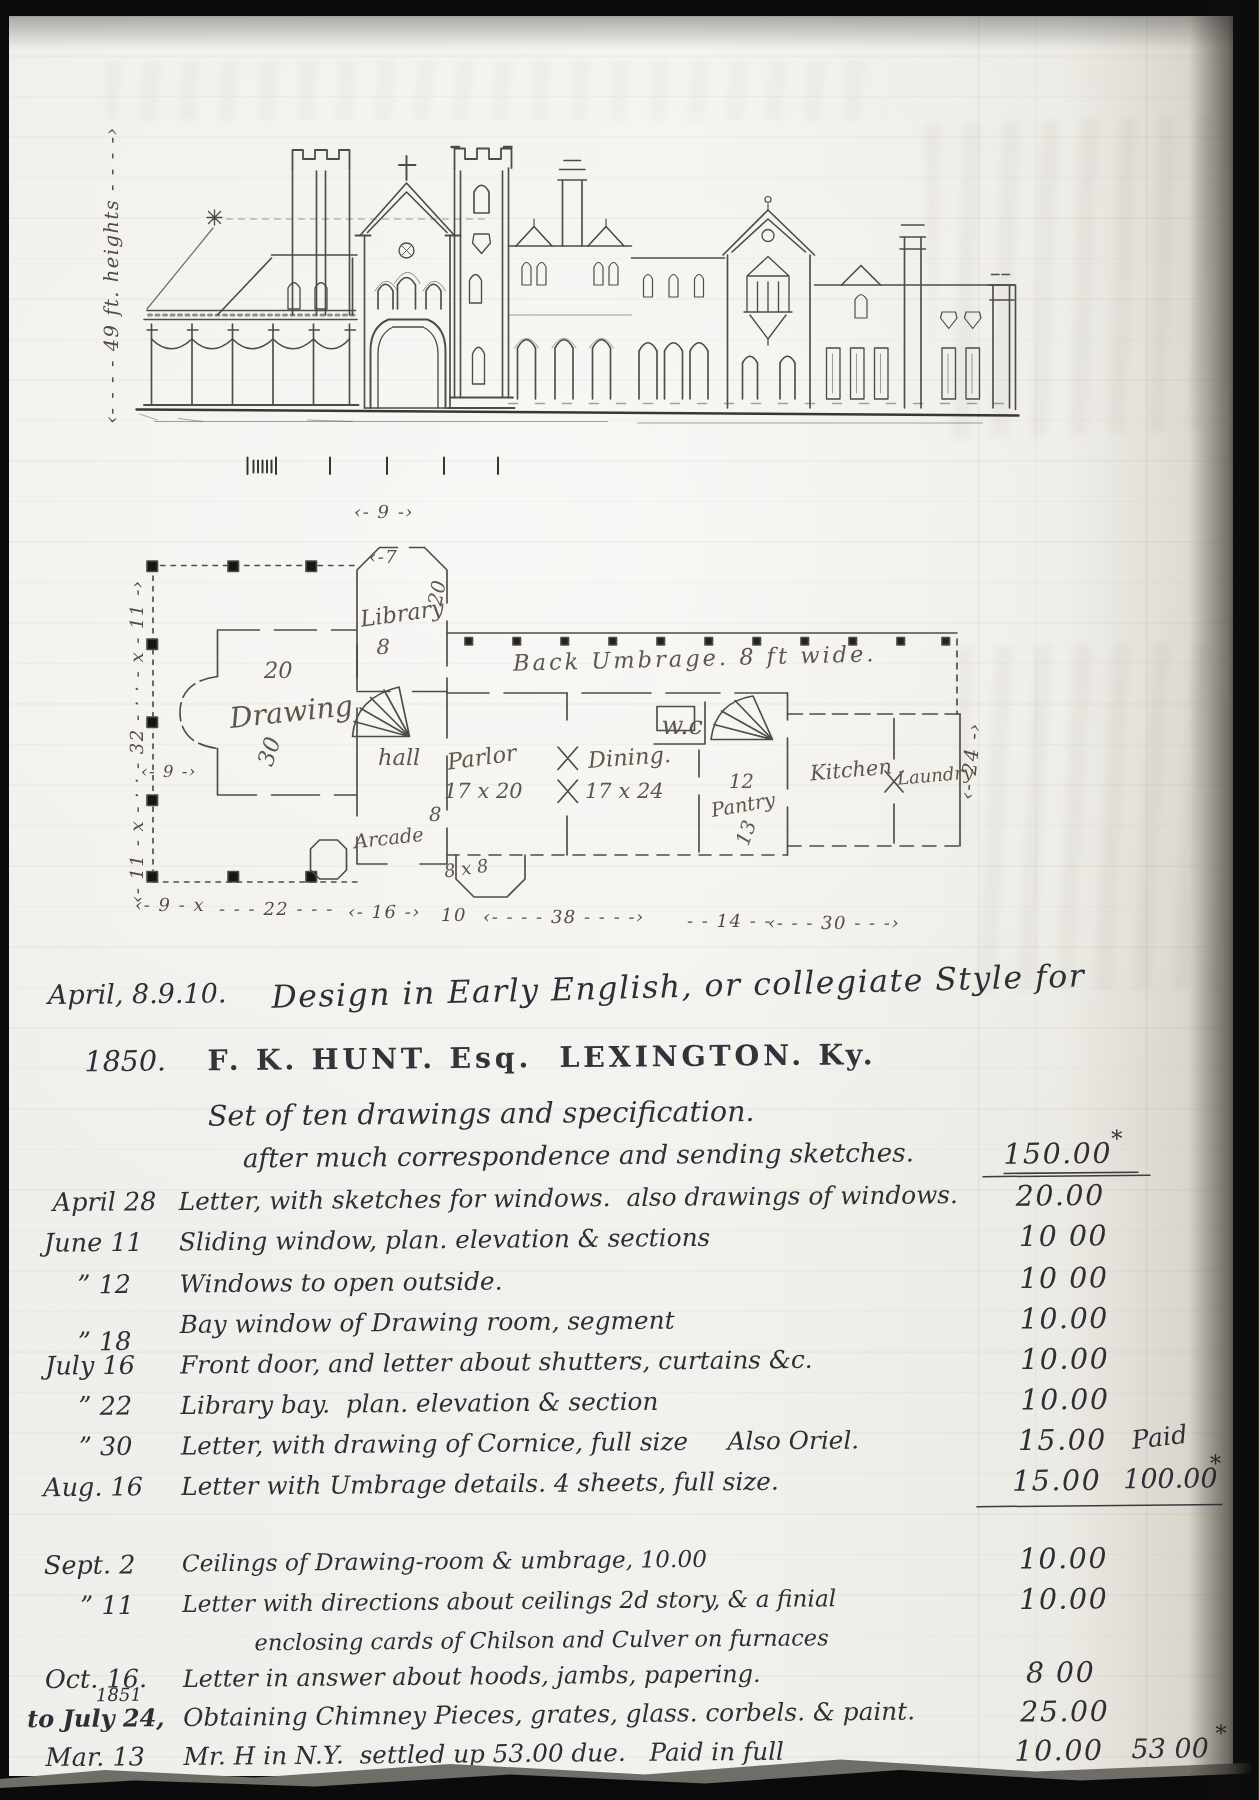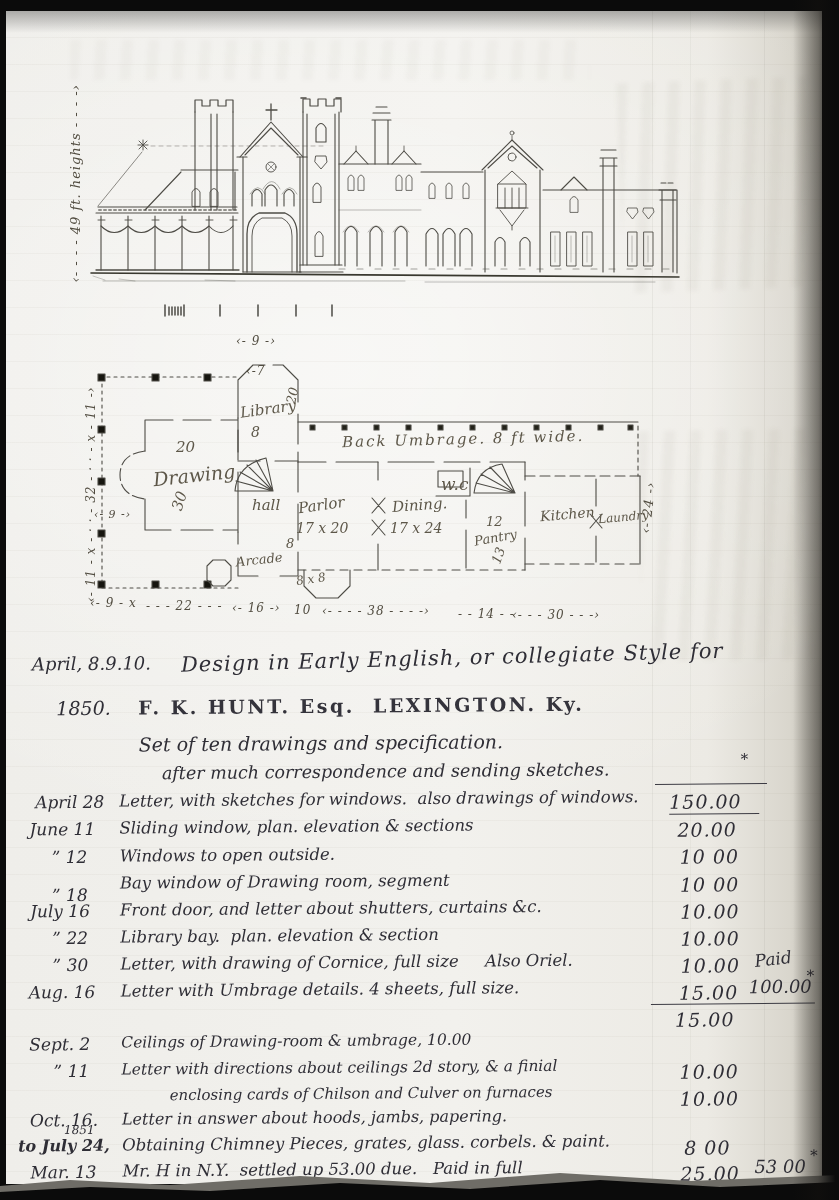--- a/index.html
+++ b/index.html
@@ -20,21 +20,21 @@
   .ghost{position:absolute;filter:blur(2px);opacity:.5;
          background:repeating-linear-gradient(94deg,rgba(125,118,100,.12) 0 11px,rgba(0,0,0,0) 11px 26px);}
   svg{display:block;}
   svg path,svg rect,svg circle{fill:none;stroke:#4e4c46;stroke-width:1.1;stroke-linecap:round;stroke-linejoin:round;}
   .plbl{position:absolute;font-style:italic;color:#5d5749;white-space:nowrap;}
   .dim{position:absolute;font-style:italic;color:#514c40;font-size:12px;letter-spacing:1px;white-space:nowrap;}
   .ledger{position:absolute;left:0;top:0;width:839px;height:1200px;transform:rotate(-0.5deg);transform-origin:420px 900px;}
   .lrow{position:absolute;left:0;width:839px;height:26px;color:#2f2e36;}
   .ld{position:absolute;left:30px;width:100px;font-size:17px;font-style:italic;white-space:nowrap;}
   .lx{position:absolute;left:120px;font-size:16.5px;font-style:italic;white-space:pre;}
-  .la{position:absolute;left:666px;width:90px;font-size:19px;font-style:italic;letter-spacing:1px;white-space:nowrap;margin-top:32px;}
+  .la{position:absolute;left:666px;width:90px;font-size:19px;font-style:italic;letter-spacing:1px;white-space:nowrap;}
   .le{position:absolute;left:752px;font-size:17px;font-style:italic;white-space:nowrap;}
   .lstar{position:absolute;font-size:15px;color:#2f2e36;}
   .rule{position:absolute;height:0;border-top:1.6px solid #3c3b43;}
   .underlined{border-bottom:1.6px solid #3c3b43;padding-bottom:1px;}
 </style>
 </head>
 <body>
 
 <div class="screen">
   <div class="paper"></div>

